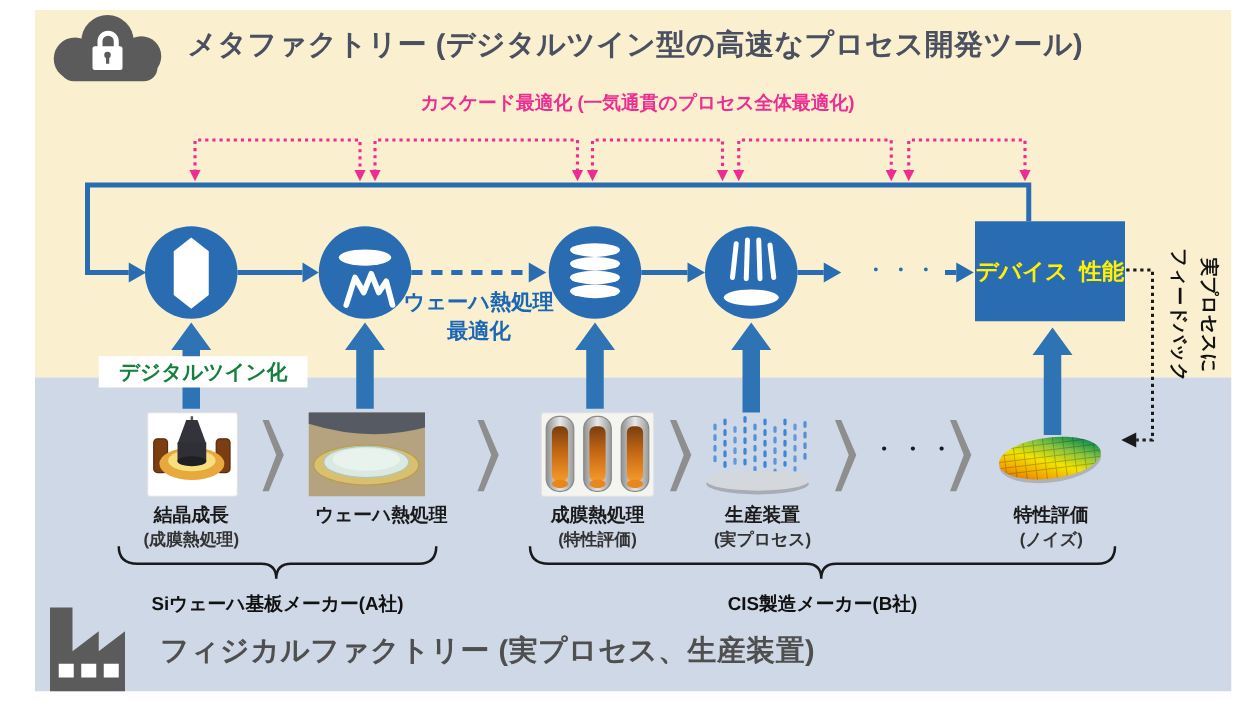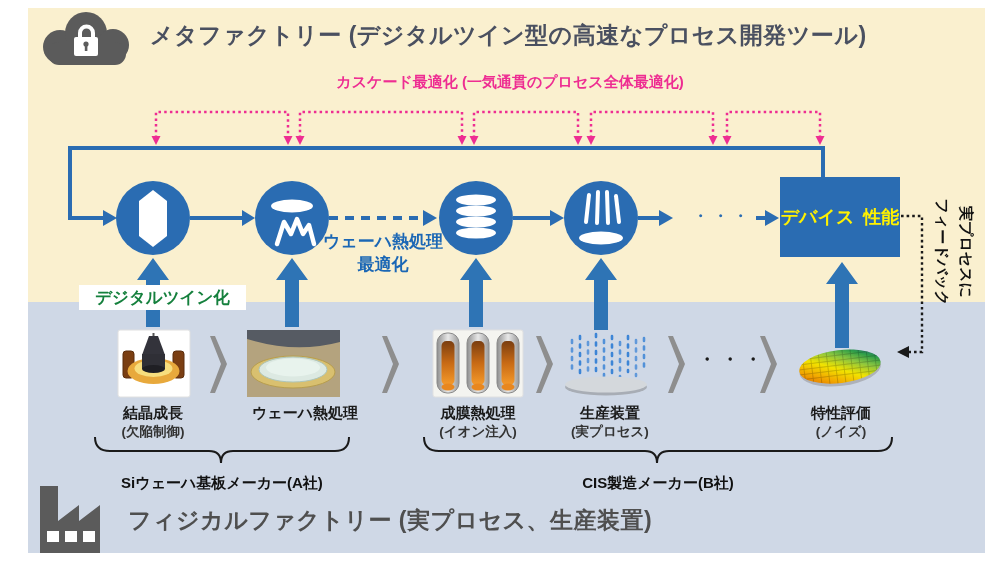--- a/index.html
+++ b/index.html
@@ -273,28 +273,28 @@
   <div class="txt v-ellipsis">・・・</div>
   <div class="txt p-ellipsis">・・・</div>
 
   <div class="txt feedback">
     <div>実プロセスに</div>
     <div>フィードバック</div>
   </div>
 
   <div class="txt proc-label" style="left:88px;">
     <div class="nm">結晶成長</div>
-    <div class="sb">(欠陥制御)</div>
+    <div class="sb">(成膜熱処理)</div>
   </div>
   <div class="txt proc-label" style="left:228px;text-align:right;">
     <div class="nm">ウェーハ熱処理</div>
   </div>
   <div class="txt proc-label" style="left:413px;">
     <div class="nm">成膜熱処理</div>
-    <div class="sb">(イオン注入)</div>
+    <div class="sb">(特性評価)</div>
   </div>
   <div class="txt proc-label" style="left:545px;">
     <div class="nm">生産装置</div>
     <div class="sb">(実プロセス)</div>
   </div>
   <div class="txt maker" style="left:112px;width:220px;">Siウェーハ基板メーカー(A社)</div>
 
   <div class="txt proc-label" style="left:776px;">
     <div class="nm">特性評価</div>
     <div class="sb">(ノイズ)</div>

